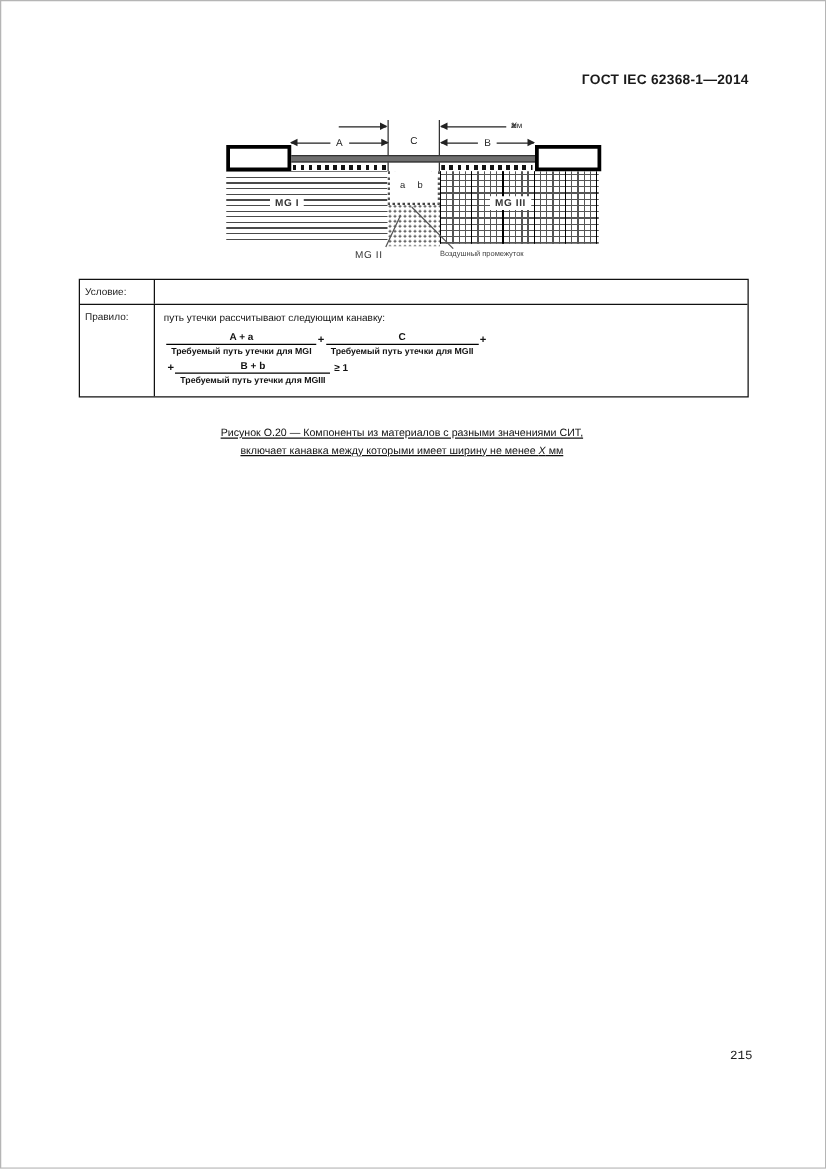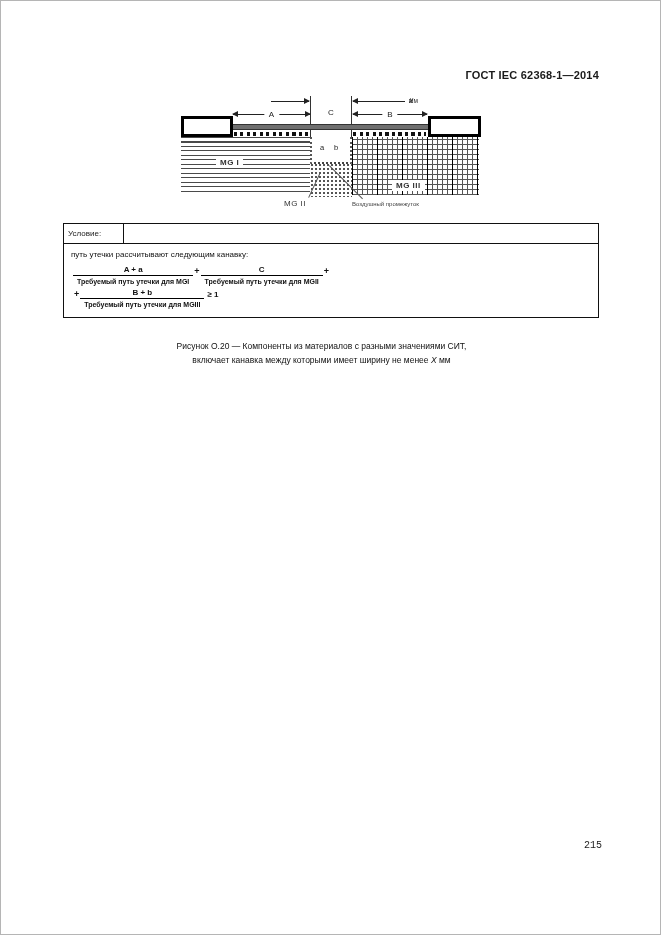--- a/index.html
+++ b/index.html
@@ -2,21 +2,21 @@
 <html><head>
 <meta charset="utf-8">
 <style>
   * { margin:0; padding:0; box-sizing:border-box; }
   html,body { background:#e8e8e8; }
   body { font-family:"Liberation Sans", sans-serif; color:#1a1a1a; }
   .page { position:relative; width:661px; height:935px; background:#fff;
           border:1px solid #b5b5b5; overflow:hidden; }
 
   
-  .header { position:absolute; top:68px; left:0; right:61px; text-align:right;
+  .header { position:absolute; top:57px; left:0; right:61px; text-align:right;
             font-size:11px; font-weight:bold; letter-spacing:.2px; }
 
   
   .diagram { position:absolute; left:170px; top:92px; width:314px; height:126px; }
   .diagram * { position:absolute; }
 
   .ext-line { width:1px; background:#333; }
   .darrow { height:0; border-top:1px solid #222; }
   .darrow::before, .darrow::after { content:""; position:absolute; top:-4px; width:0; height:0;
      border-top:3.5px solid transparent; border-bottom:3.5px solid transparent; }
@@ -78,21 +78,21 @@
   .frac .den { display:block; border-top:1.4px solid #000; font-size:7px; line-height:9px;
                padding:1px 4px 0; white-space:nowrap; }
   .plus { display:inline-block; font-weight:bold; font-size:9px; vertical-align:middle;
           position:relative; top:-3px; margin:0 1px; }
   .geq  { display:inline-block; font-weight:bold; font-size:8px; vertical-align:middle;
           position:relative; top:-3px; margin-left:3px; }
   .f-line2 { margin-top:2px; }
 
   
   .caption { position:absolute; left:0; right:18px; top:339px; text-align:center;
-             font-size:8.5px; line-height:13.5px; color:#111; }
+             font-size:8.5px; line-height:13.5px; color:#111;text-decoration:underline; }
   .pagenum { position:absolute; top:839px; right:58px; font-size:10px; color:#222;font-family:Liberation Mono, monospace; }
 </style>
 </head>
 <body>
 
 <div class="page">
 
   <div class="header">ГОСТ IEC 62368-1—2014</div>
 
   <div class="diagram">
@@ -126,33 +126,34 @@
     <div class="mg3-block" style="left:181px; top:44px; width:127px; height:58px;"></div>
     <div class="mg2-block" style="left:139px; top:70px; width:42px; height:34px;"></div>
     <div class="airgap" style="left:139px; top:44px; width:42px; height:27px;"></div>
 
     <div class="varrow" style="left:145px; top:45px; height:25px;"></div>
     <div class="small-dim" style="left:149px; top:50px;">a</div>
     <div class="varrow" style="left:174px; top:45px; height:25px;"></div>
     <div class="small-dim" style="left:163px; top:50px;">b</div>
 
     <div class="mg-tag" style="left:45px; top:64px;">MG I</div>
-    <div class="mg-tag" style="left:221px; top:64px;margin-top:23px;">MG III</div>
+    <div class="mg-tag" style="left:221px; top:64px;">MG III</div>
 
     <div class="leader" style="left:149px; top:79px; height:28px; transform:rotate(25deg);"></div>
     <div class="leader" style="left:158px; top:73px; height:47px; transform:rotate(-45deg);"></div>
     <div style="left:113px; top:106px; font-size:8px; color:#333; letter-spacing:.5px;">MG II</div>
     <div class="tiny-label" style="left:181px; top:108px; font-size:6px; color:#444;">Воздушный промежуток</div>
   </div>
 
   <div class="cond-table">
     <div class="t-row">
       <div class="t-label">Условие:</div>
     </div>
     <div class="t-row row-rule">
+      <div class="t-label">Правило:</div>
       <div class="t-content">
         <span class="bold">путь утечки</span><span> рассчитывают следующим канавку:</span>
         <div class="formula">
           <div class="f-line">
             <span class="frac">
               <span class="num">A + a</span>
               <span class="den">Требуемый путь утечки для MGI</span>
             </span><span class="plus">+</span><span class="frac">
               <span class="num">C</span>
               <span class="den">Требуемый путь утечки для MGII</span>

